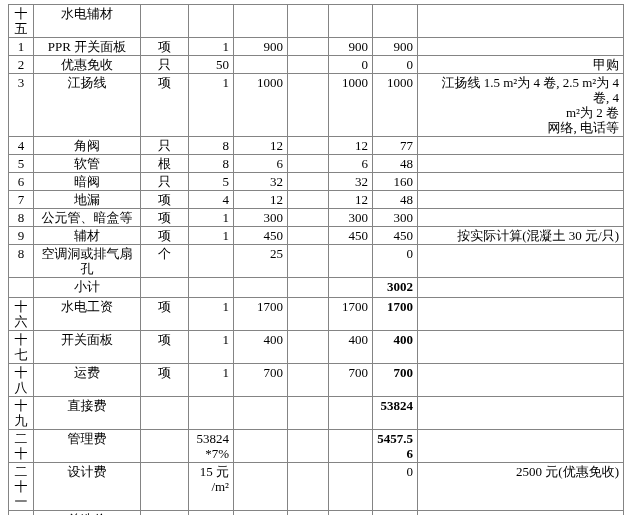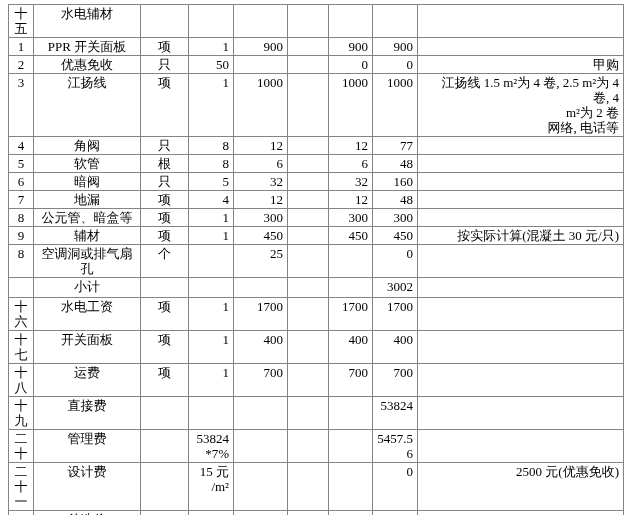--- a/index.html
+++ b/index.html
@@ -41,21 +41,21 @@
   td.unit  { text-align: center; }
   td.qty, td.price, td.price2, td.total {
     text-align: right;
     padding-right: 6px;
   }
   td.notes {
     text-align: right;
     padding-left: 6px;
     border-right: none;
   }
-  td.bold { font-weight: normal; }
+  td.bold { font-weight: bold; }
 </style>
 </head>
 <body>
 
 <div class="page">
   <table class="cost-table">
     <colgroup>
       <col style="width:25px">
       <col style="width:107px">
       <col style="width:48px">

